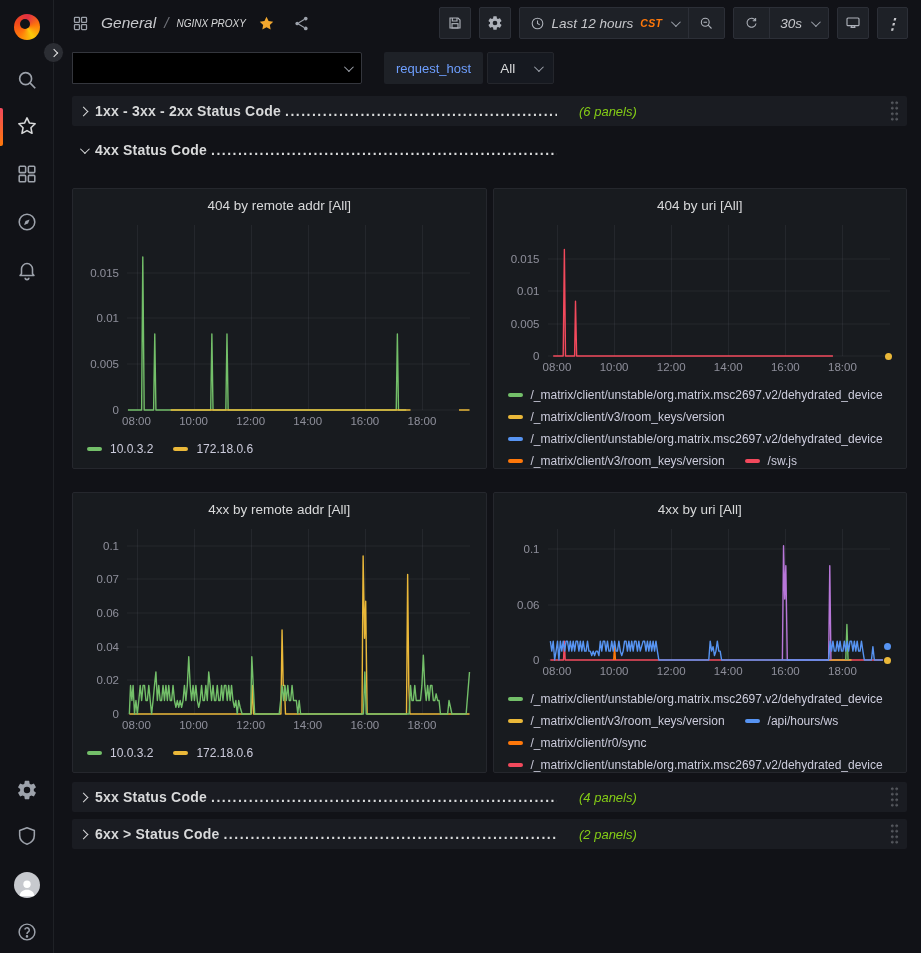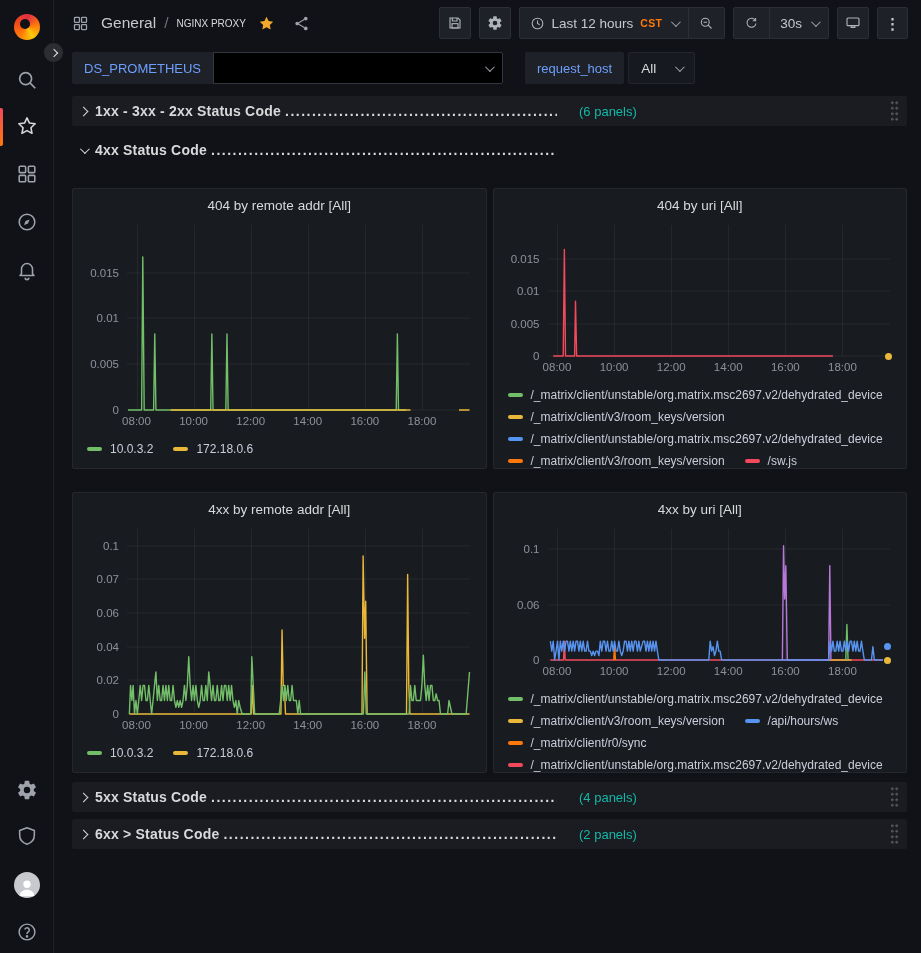--- a/index.html
+++ b/index.html
@@ -18,21 +18,21 @@
   .logo::after{content:"";position:absolute;left:6px;top:5px;width:10px;height:10px;border-radius:50%;
     background:#111217;}
   .expand-btn{position:absolute;left:43px;top:42px;width:21px;height:21px;border-radius:50%;
     background:#2b2d33;border:1px solid #111217;color:#e6e6e6;display:flex;align-items:center;
     justify-content:center;z-index:5;}
   .avatar{position:absolute;left:14px;width:26px;height:26px;border-radius:50%;background:#c7c9ce;
     overflow:hidden;display:flex;align-items:flex-end;justify-content:center;}
   
   .content{position:absolute;left:54px;top:0;right:0;height:953px;background:#111217;}
   
-  .topbar{height:46px;display:flex;align-items:center;justify-content:space-between;padding:0 13px 0 18px;}
+  .topbar{height:46px;display:flex;align-items:center;justify-content:space-between;padding:0 13px 0 18px;font-style:italic;}
   .crumbs{display:flex;align-items:center;gap:8px;}
   .crumbs svg{width:17px;height:17px;color:#9da2ab;}
   .crumb-folder{font-size:15.5px;color:#c7c8cc;margin-left:4px;}
   .crumb-sep{color:#6e7077;font-size:15.5px;}
   .crumb-dash{font-size:10px;color:#d8d9da;}
   .fav-star{width:17px;height:17px;margin-left:4px;}
   .share-ic{width:17px;height:17px;color:#aeb0b5;margin-left:10px;}
   .tools{display:flex;align-items:center;gap:8px;}
   .tool-btn{height:32px;min-width:32px;background:#1e2127;border:1px solid #2c2f37;border-radius:2px;
     display:flex;align-items:center;justify-content:center;color:#aeb2ba;padding:0 7px;}
@@ -64,21 +64,21 @@
   .dash-row.shaded{background:#1a1c22;}
   .dash-row.expanded{background:transparent;margin-top:9px;}
   .row-1{margin-top:0;}
   .chev{width:7px;height:7px;border-right:1.6px solid #d8d9da;border-bottom:1.6px solid #d8d9da;
     flex:0 0 auto;}
   .chev.right{transform:rotate(-45deg);}
   .chev.down{transform:rotate(45deg) translateY(-2px);}
   .row-titlewrap{width:462px;overflow:hidden;white-space:nowrap;font-size:14px;font-weight:700;
     color:#d8d9da;letter-spacing:.2px;}
   .row-leader{letter-spacing:1.5px;}
-  .row-count{font-size:13px;color:#14b8a6;margin-left:14px;flex:1;}
+  .row-count{font-size:13px;font-style:italic;color:#84cc16;margin-left:14px;flex:1;}
   .drag-handle{width:9px;height:22px;margin-right:2px;
     background-image:radial-gradient(#53565c 1px,transparent 1.3px);background-size:4.5px 5.5px;}
   
   .panel-grid{display:grid;grid-template-columns:1fr 1fr;gap:8px 6px;grid-auto-rows:296px;margin-top:8px;}
   .panel{background:#181b1f;border:1px solid #25272d;border-radius:2px;display:flex;
     flex-direction:column;overflow:hidden;margin-top:15px;}
   .panel-title{height:28px;display:flex;align-items:center;justify-content:center;font-size:13.5px;
     font-weight:500;color:#d8d9da;padding-top:4px;}
   .chart-region{flex:1;position:relative;margin:0 8px;}
   .plot{position:absolute;left:46px;right:8px;top:8px;bottom:26px;}
@@ -238,21 +238,20 @@
             <path d="M8.5 18.5h7"></path>
           </svg>
       </div>
       <div class="tool-btn" style="min-width:28px;">
         <span class="kebab">⋮</span>
       </div>
     </div>
   </header>
 
   <div class="submenu">
-    <div class="var-label">DS_PROMETHEUS</div>
     <div class="var-value">
       <span style="flex:1;"></span>
       <span class="caret"></span>
     </div>
     <div class="var-gap"></div>
     <div class="var-chip">request_host</div>
     <div class="var-all">
       <span>All</span>
       <span class="caret"></span>
     </div>

